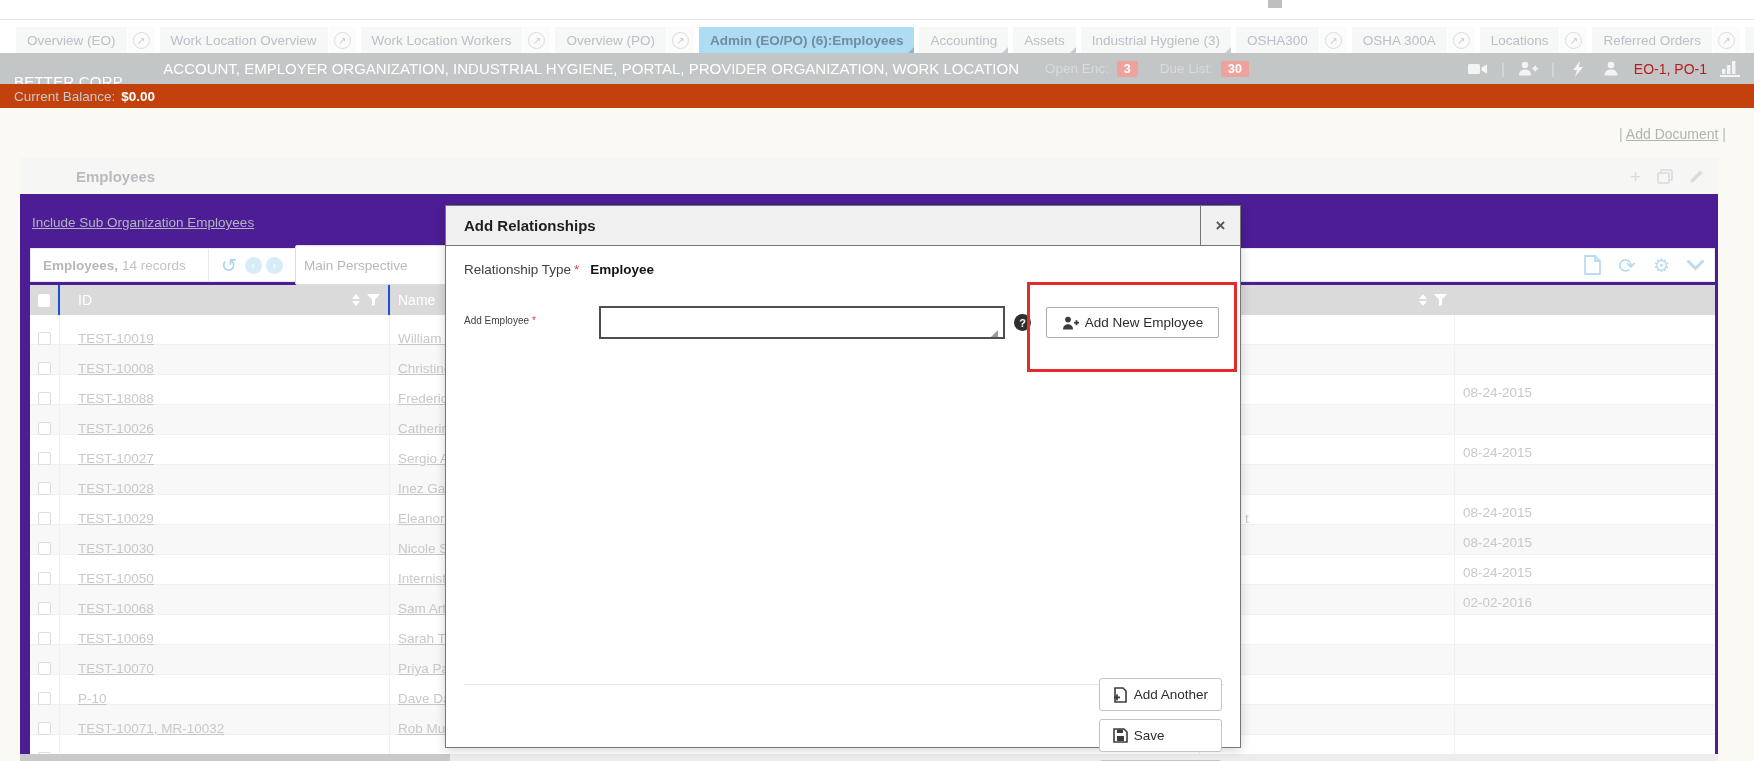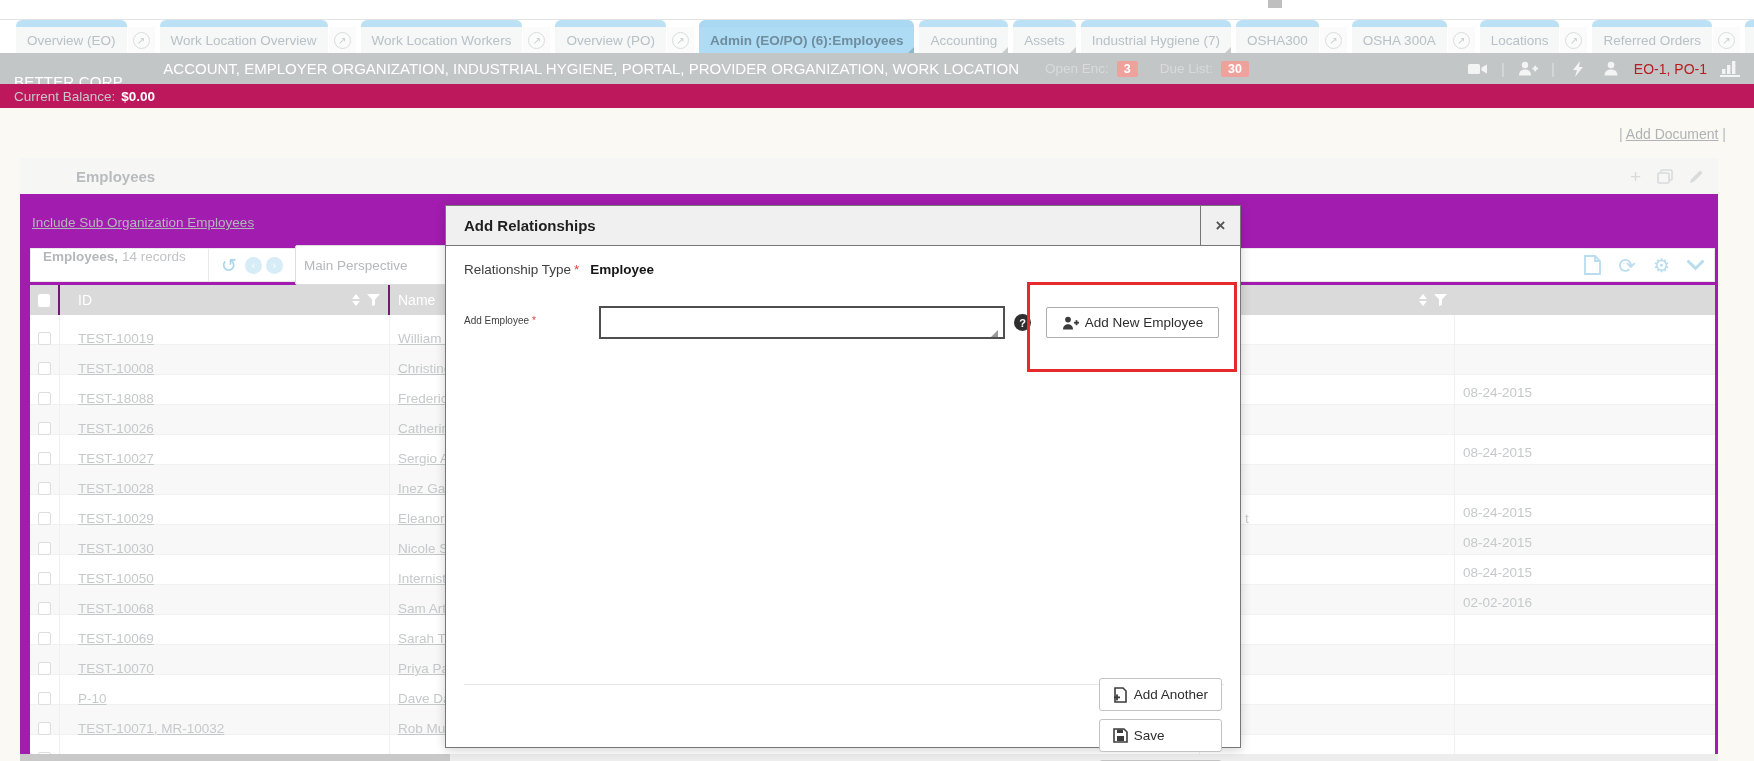--- a/index.html
+++ b/index.html
@@ -7,21 +7,21 @@
   body { font-family:"Liberation Sans", sans-serif; }
   .screen { position:relative; width:1754px; height:761px; overflow:hidden; background:#fff; }
 
   
   .top-strip { position:absolute; left:0; top:0; width:1754px; height:20px; background:#fff; border-bottom:1px solid #e3e3e3; }
   .mini-box { position:absolute; left:1268px; top:0; width:14px; height:8px; background:#bfbfbf; }
 
   
   .tab-bar { position:absolute; left:0; top:20px; width:1754px; height:33px; background:#fff; display:flex; align-items:flex-end; padding-left:16px; gap:5px; white-space:nowrap; overflow:hidden; }
   .tab { display:flex; align-items:flex-end; flex:0 0 auto; }
-  .tab-main { position:relative; display:flex; flex-direction:column; flex:0 0 auto; }
+  .tab-main { position:relative; display:flex; flex-direction:row; flex:0 0 auto; }
   .tab-cap { height:7px; border-radius:6px 6px 0 0; background:#bce1f4; }
   .tab-body { position:relative; height:26px; display:flex; align-items:center; padding:0 11px; background:#f6f7f7; color:#b9c1c6; font-size:13.5px; }
   .tab.active .tab-cap { background:#a9d9f2; }
   .tab.active .tab-body { background:#aedcf4; color:#6f8d9e; font-weight:bold; }
   .tab-menu-fold { position:absolute; right:0; bottom:0; width:0; height:0; border-left:6px solid transparent; border-bottom:6px solid #c9cdd0; }
   .tab.active .tab-menu-fold { border-bottom-color:#8fb6ca; }
   .tab-ext { width:27px; height:26px; background:#fbfbfb; display:flex; align-items:center; justify-content:center; margin-left:1px; }
   .ext-circle { width:17px; height:17px; border:1px solid #d9dcdd; border-radius:50%; color:#c6cacc; font-size:10px; display:flex; align-items:center; justify-content:center; }
 
   
@@ -31,50 +31,50 @@
   .org-kpis { margin-left:26px; display:flex; align-items:center; gap:8px; font-size:13.5px; }
   .kpi-label { color:#d8dadb; }
   .badge { background:#efa29c; color:#fff; font-weight:bold; font-size:12.5px; padding:1px 7px; border-radius:2px; }
   .org-right { margin-left:auto; display:flex; align-items:center; gap:13px; color:#f3f4f4; }
   .org-sep { color:#dcdedf; font-size:15px; }
   .org-user { font-size:14px; color:#b91c1c; }
   .icon-18 { width:20px; height:16px; display:inline-flex; align-items:center; justify-content:center; }
   .chart-underline { border-bottom:2px solid #f3f4f4; padding-bottom:1px; }
 
   
-  .balance-bar { position:absolute; left:0; top:84px; width:1754px; height:24px; background:#be185d; display:flex; align-items:center; padding:0 14px; font-size:13.5px; }
+  .balance-bar { position:absolute; left:0; top:84px; width:1754px; height:24px; background:#c2410c; display:flex; align-items:center; padding:0 14px; font-size:13.5px; }
   .balance-label { color:#c7c9ca; }
   .balance-value { color:#fff; font-weight:bold; margin-left:6px; }
 
   
   .content { position:absolute; left:0; top:108px; width:1754px; height:653px; background:#faf9f3; }
   .add-doc { position:absolute; right:28px; top:18px; font-size:14px; color:#b6b9bb; }
   .add-doc a { color:#b0b3b5; text-decoration:underline; cursor:pointer; }
 
-  .panel { position:absolute; left:20px; top:50px; width:1698px; height:603px; background:#a21caf; }
+  .panel { position:absolute; left:20px; top:50px; width:1698px; height:603px; background:#4c1d95; }
   .panel-head { position:absolute; left:0; top:0; width:100%; height:36px; background:#f6f6f4; display:flex; align-items:center; }
   .panel-title { margin-left:56px; font-size:15px; font-weight:bold; color:#b9bcbe; }
   .panel-head-icons { margin-left:auto; margin-right:14px; display:flex; gap:16px; color:#d8dbdc; align-items:center; }
   .sub-link { position:absolute; left:12px; top:57px; font-size:13.5px; color:#b3b6b8; text-decoration:underline; cursor:pointer; }
 
   
   .grid-wrap { position:absolute; left:10px; top:90px; width:1685px; }
   .grid-toolbar { height:34px; border:1px solid #e9e9e9; background:#fff; display:flex; align-items:center; }
-  .gt-summary { width:178px; align-self:stretch; display:flex; padding-left:12px; border-right:1px solid #e9e9e9; font-size:13.5px; color:#c0c3c5; }
+  .gt-summary { width:178px; align-self:stretch; display:flex; align-items:center; padding-left:12px; border-right:1px solid #e9e9e9; font-size:13.5px; color:#c0c3c5; }
   .gt-summary b { color:#b5b8ba; margin-right:4px; }
   .gt-refresh { margin-left:12px; color:#a9d5eb; font-size:19px; line-height:1; cursor:pointer; }
   .gt-pager { display:flex; gap:4px; margin-left:8px; }
   .pager-circle { width:17px; height:17px; border-radius:50%; background:#d6ecf7; color:#fff; font-size:11px; display:flex; align-items:center; justify-content:center; cursor:pointer; }
   .gt-select { margin-left:12px; width:167px; height:40px; border:1px solid #ddd; border-radius:2px; display:flex; align-items:center; padding:0 8px; font-size:13.5px; color:#b5b8ba; background:#fff; cursor:pointer; }
   .gt-select .chev { margin-left:auto; color:#9aa0a3; font-size:12px; }
   .gt-icons { margin-left:auto; display:flex; align-items:center; gap:17px; margin-right:10px; color:#b9ddef; }
 
   
   .thead { margin-top:3px; height:30px; display:grid; grid-template-columns:30px 330px 810px 255px 260px; background:#dadada; color:#fff; font-size:14px; }
-  .th { display:flex; align-items:center; padding:0 8px; border-right:2px solid #701a75; overflow:hidden; }
+  .th { display:flex; align-items:center; padding:0 8px; border-right:2px solid #1d4ed8; overflow:hidden; }
   .th:last-child { border-right:none; }
   .th-icons { margin-left:auto; display:flex; align-items:center; gap:7px; }
   .th-check { justify-content:center; }
   .head-check { width:13px; height:13px; background:#fff; border-radius:2px; }
   .sort-stack { display:flex; flex-direction:column; gap:2px; }
   .tri-up { width:0; height:0; border-left:4px solid transparent; border-right:4px solid transparent; border-bottom:5px solid #fff; }
   .tri-down { width:0; height:0; border-left:4px solid transparent; border-right:4px solid transparent; border-top:5px solid #fff; }
   .th-id-label { padding-left:10px; }
 
   .trow { height:30px; display:grid; grid-template-columns:30px 330px 810px 255px 260px; align-items:center; border-bottom:1px solid #f1f1f1; background:#fff; font-size:13.5px; color:#c6c9ca; }
@@ -205,21 +205,21 @@
             <span class="tab-menu-fold"></span>
           </div>
         </div>
 
       </div>
 
       <div class="tab">
         <div class="tab-main">
           <div class="tab-cap"></div>
           <div class="tab-body">
-            <span>Industrial Hygiene (7)</span>
+            <span>Industrial Hygiene (3)</span>
             <span class="tab-menu-fold"></span>
           </div>
         </div>
 
       </div>
 
       <div class="tab">
         <div class="tab-main">
           <div class="tab-cap"></div>
           <div class="tab-body">

